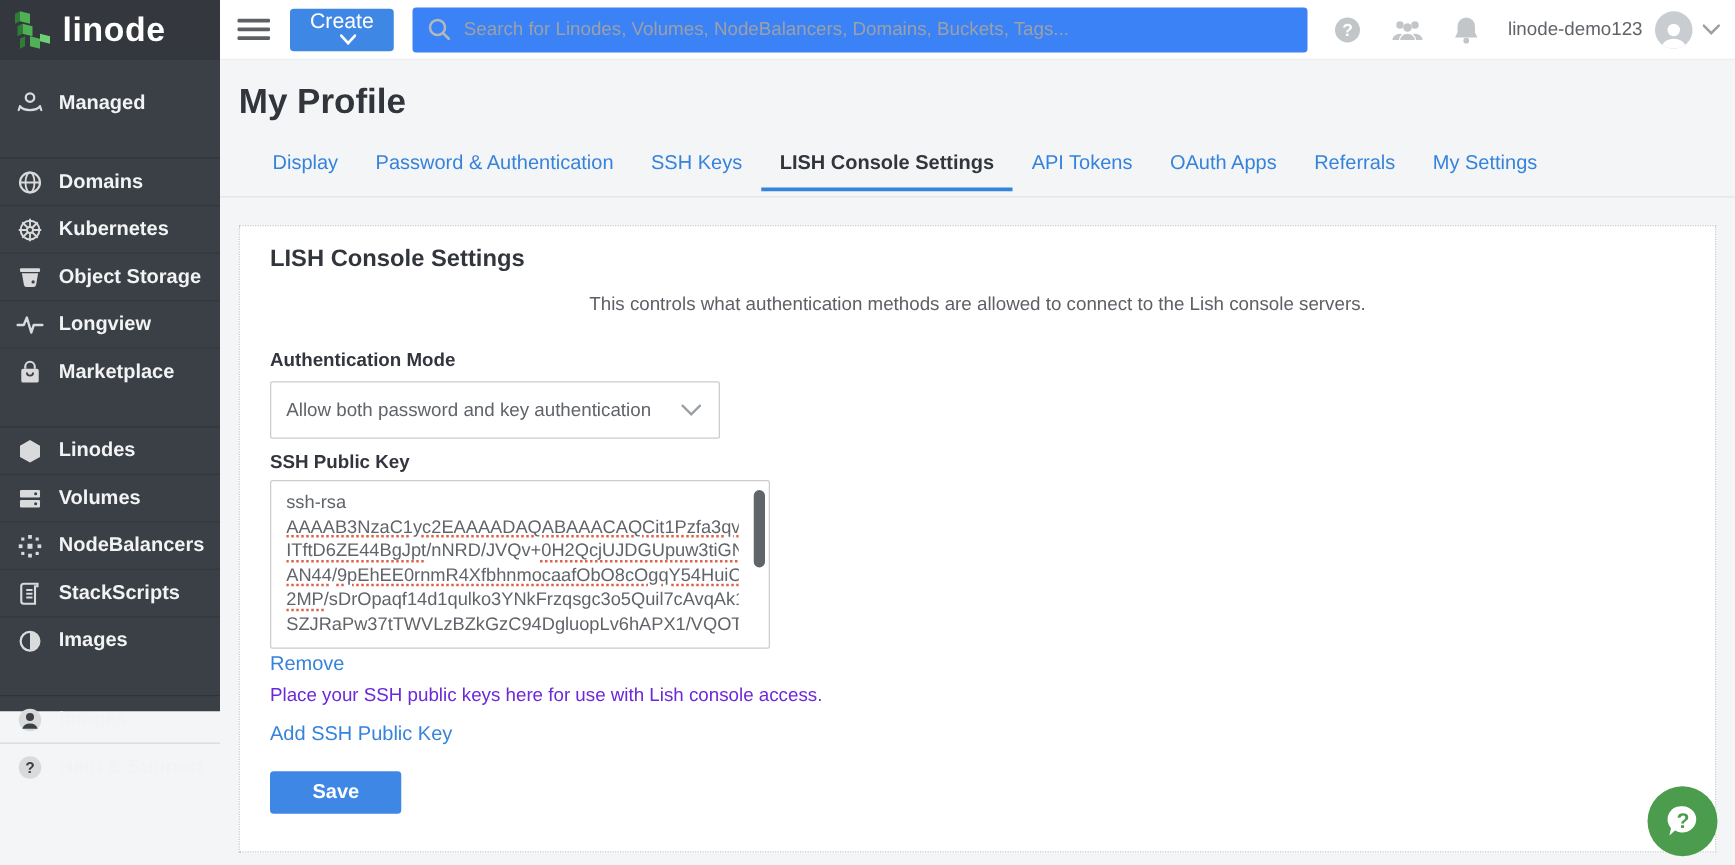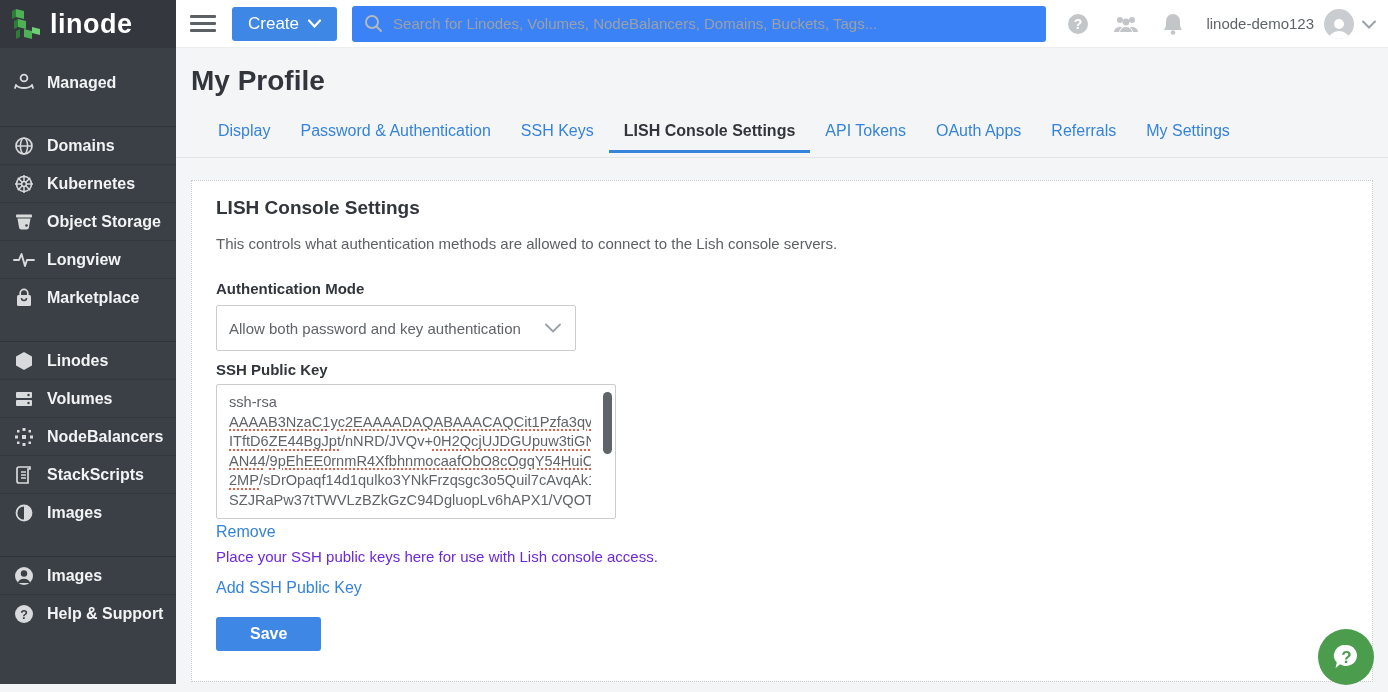--- a/index.html
+++ b/index.html
@@ -1,20 +1,20 @@
 <!DOCTYPE html>
 <html><head>
 <meta charset="utf-8">
 <style>
   * { margin:0; padding:0; box-sizing:border-box; }
   html,body { width:1388px; height:692px; overflow:hidden;
     font-family:"Liberation Sans", sans-serif; background:#f4f5f6; }
 
   
-  .sidebar { position:absolute; left:0; top:0; width:176px; height:684px;
+  .sidebar { position:absolute; left:0; top:0; width:176px; height:569px;
     background:#3b4046; z-index:5; }
   .logo-strip { height:48px; background:#34383e; display:flex; align-items:center;
     padding-left:10px; }
   .logo-cubes { width:32px; height:34px; margin-right:8px; }
   .logo-text { color:#ffffff; font-size:27px; font-weight:bold; letter-spacing:0.5px; }
   .nav { padding-top:16px; }
   .nav-group { margin-bottom:24px; border-top:1px solid rgba(0,0,0,0.18); }
   .nav-group:first-child { border-top:none; }
   .nav-item { display:flex; align-items:center; height:38px; padding-left:13px;
     cursor:pointer; border-bottom:1px solid rgba(0,0,0,0.12); }
@@ -23,21 +23,21 @@
     align-items:center; justify-content:center; }
   .nav-label { color:#f2f3f4; font-size:16px; font-weight:bold; }
 
   
   .topbar { position:absolute; left:176px; top:0; width:1212px; height:48px;
     background:#ffffff; display:flex; align-items:center; border-bottom:1px solid #eceef0; }
   .hamburger { width:26px; margin-left:14px; cursor:pointer; }
   .hamburger div { height:3px; background:#5d6166; margin:4px 0; border-radius:1px; }
   .create-btn { margin-left:16px; background:#3f87e5; color:#fff; border:none;
     border-radius:3px; height:34px; padding:0 16px; font-size:17px;
-    font-family:inherit; display:flex; align-items:center; cursor:pointer; }
+    font-family:inherit; display:flex; align-items:center; cursor:pointer;flex-direction:column; }
   .create-btn svg { margin-left:9px; }
   .searchbox { flex:1; margin:0 20px 0 15px; height:36px; background:#3b82f6;
     border-radius:3px; display:flex; align-items:center; padding:0 12px; }
   .searchbox input { flex:1; border:none; background:transparent; outline:none;
     font-size:15px; font-family:inherit; color:#32363c; margin-left:10px; }
   .searchbox input::placeholder { color:#9ba1a6; }
   .top-icon { margin-right:22px; cursor:pointer; display:flex; align-items:center; }
   .username { font-size:15px; color:#606469; margin-right:10px; cursor:pointer; }
   .avatar { width:30px; height:30px; border-radius:50%; background:#c9ccd0;
     overflow:hidden; display:flex; align-items:flex-end; justify-content:center;
@@ -53,21 +53,21 @@
     height:36px; }
   .tab { display:inline-block; font-size:16px; color:#3683dc; margin-right:30px;
     padding-bottom:13px; cursor:pointer; vertical-align:bottom; }
   .tab.active { color:#32363c; font-weight:bold; border-bottom:3px solid #3683dc;
     padding:0 15px 10px; margin-left:-15px; margin-right:15px; }
 
   
   .panel { margin:22px 15px 0 15px; height:502px; background:#ffffff;
     border:1px dotted #cbcbcb; padding:16px 24px; }
   .panel h2 { font-size:19px; font-weight:bold; color:#32363c; }
-  .panel-desc { font-size:15px; color:#5d6166; margin-top:16px; }
+  .panel-desc { font-size:15px; color:#5d6166; margin-top:16px;text-align:center; }
   .field-label { font-size:15px; font-weight:bold; color:#32363c; margin-top:28px; }
   .select-box { margin-top:8px; width:360px; height:46px; background:#fff;
     border:1px solid #ccc; border-radius:2px; display:flex; align-items:center;
     padding:0 14px 0 12px; cursor:pointer; }
   .select-box .sel-val { flex:1; font-size:15px; color:#606469; }
   .label2 { margin-top:10px; }
   .key-box { position:relative; margin-top:6px; width:400px; height:135px;
     background:#fff; border:1px solid #ccc; border-radius:2px;
     padding:8px 24px 0 12px; overflow:hidden; cursor:text; }
   .key-line { font-size:14.6px; line-height:19.6px; color:#606469;

